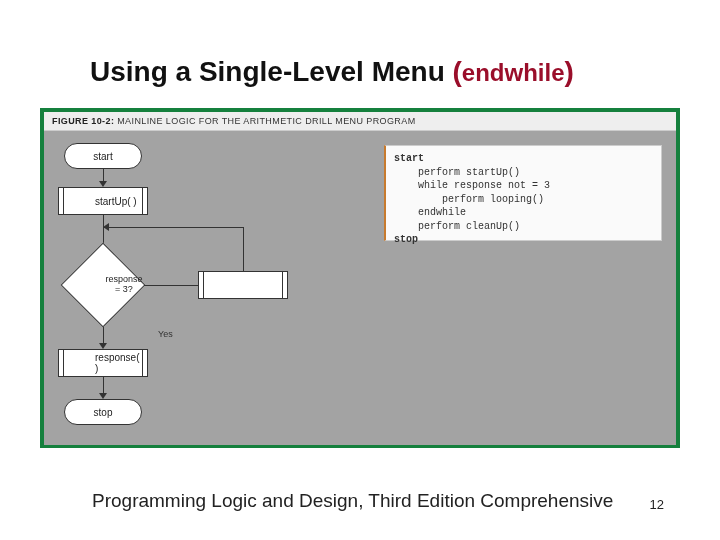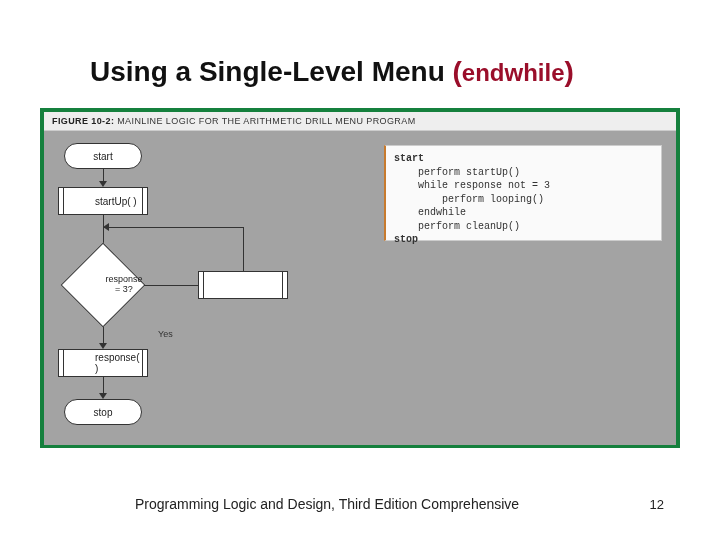--- a/index.html
+++ b/index.html
@@ -164,23 +164,22 @@
     line-height: 1.35;
     white-space: pre;
   }
   .code-box .kw { font-weight: bold; }
 
   
   .footer-left {
     position: absolute;
     left: 92px;
     bottom: 28px;
-    font-size: 14px;
-    color: #222;
-    margin-left: 43px;
+    font-size: 19px;
+    color: #222;
   }
   .footer-right {
     position: absolute;
     right: 56px;
     bottom: 28px;
     font-size: 13px;
     color: #222;
     margin-top: 24px;
   }
 </style>

